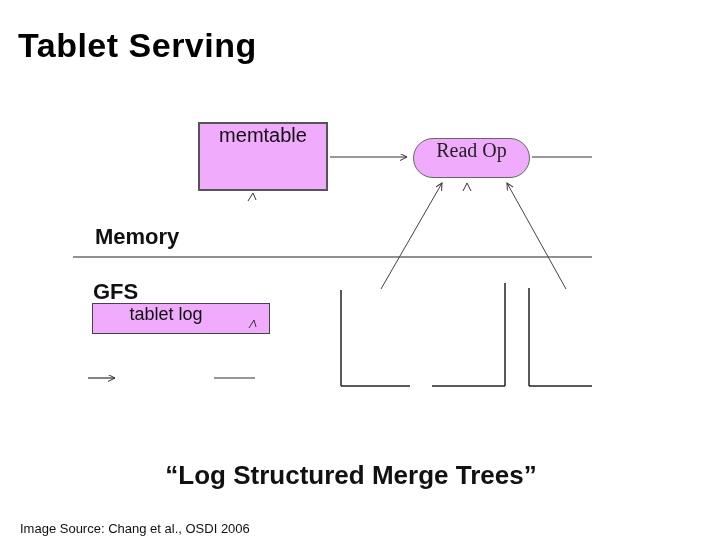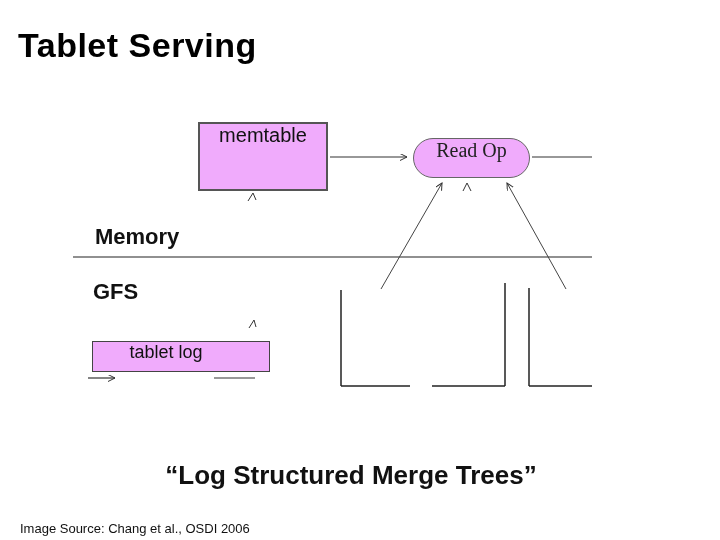--- a/index.html
+++ b/index.html
@@ -23,21 +23,20 @@
   }
   .readop-node{
     left:413px;top:138px;width:117px;height:40px;
     border:1.5px solid #666;border-radius:20px;
     font-family:"Liberation Serif", serif;font-size:20px;color:#222;
   }
   .tabletlog-box{
     left:92px;top:303px;width:178px;height:31px;
     border:1.5px solid #444;font-size:18px;
     padding-right:30px;
-    margin-top:38px;
   }
   .writeop-node{
     left:122px;top:360px;width:90px;height:38px;
     border:1.5px solid #666;border-radius:19px;
     font-family:"Liberation Serif", serif;font-size:18px;color:#222;
   }
   .region-label{
     position:absolute;font-size:22px;font-weight:bold;color:#111;white-space:nowrap;
   }
   .label-memory{left:95px;top:224px;}

